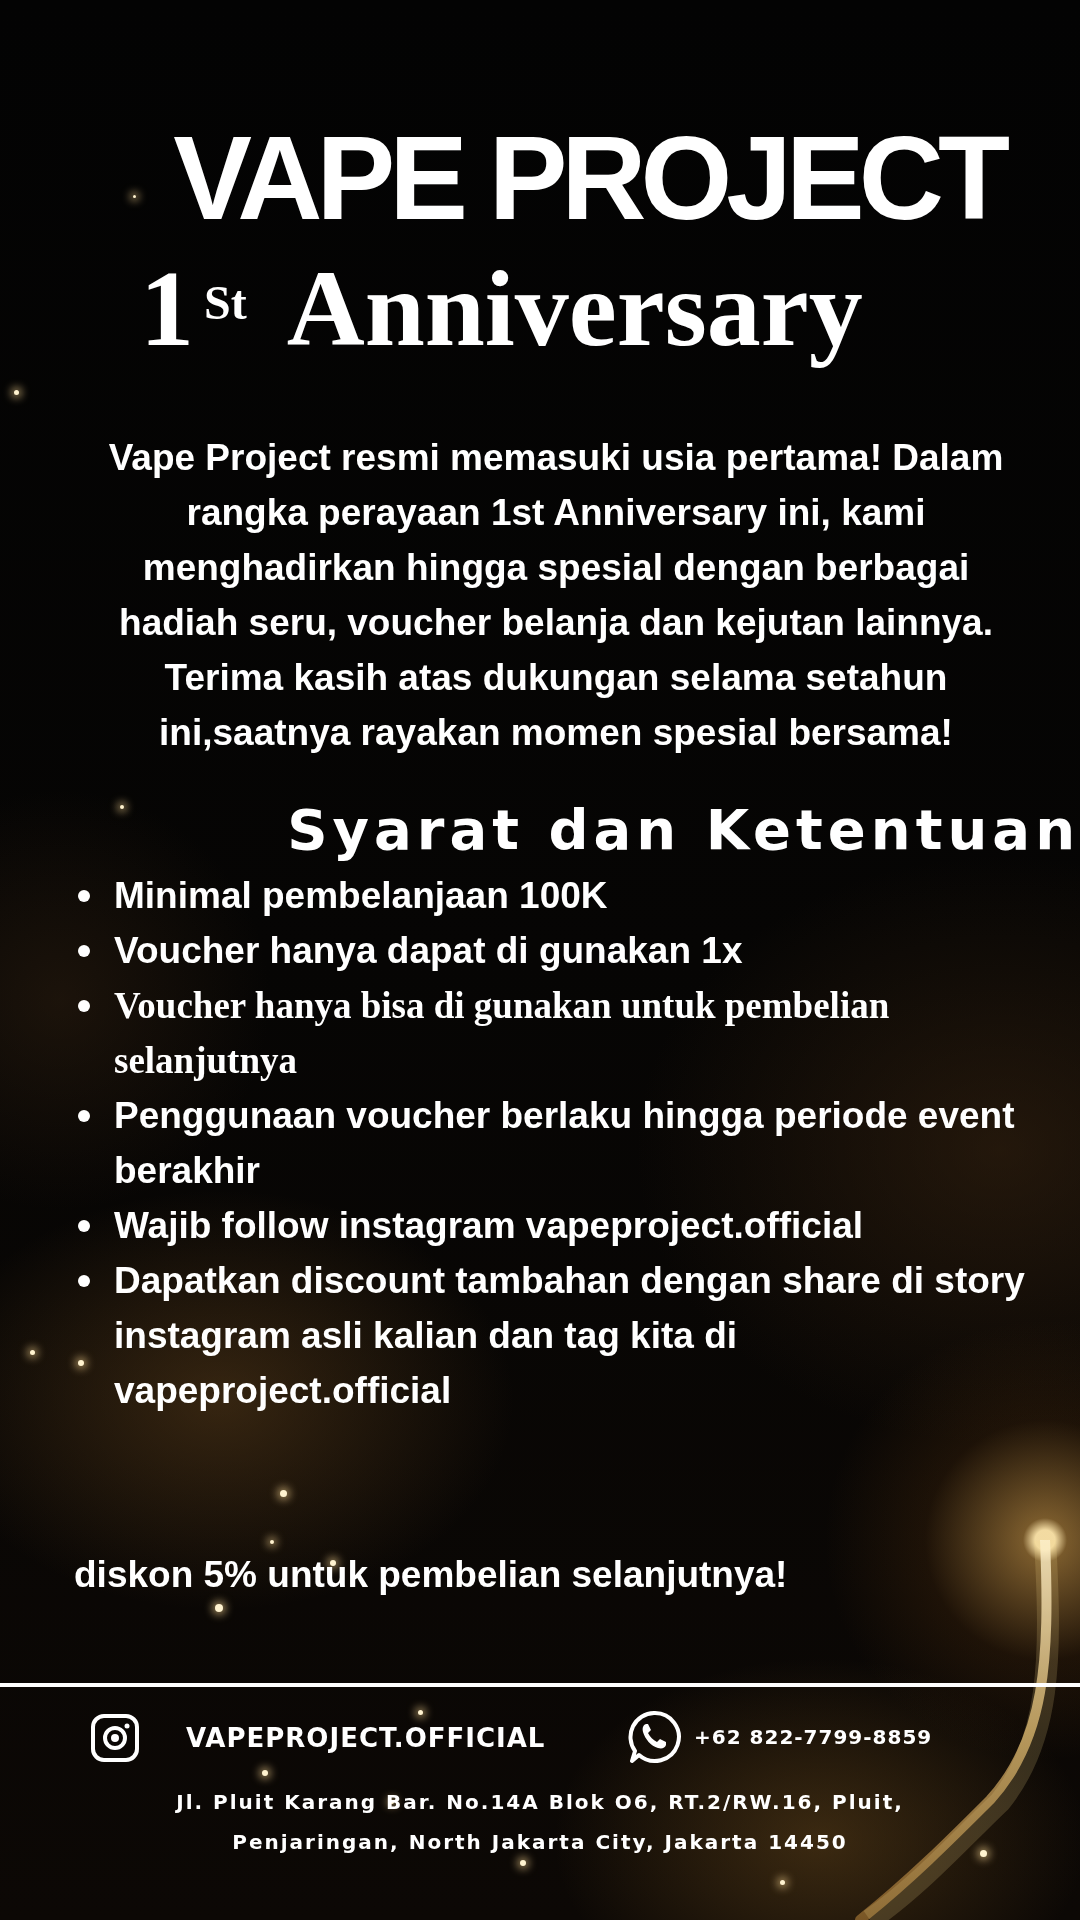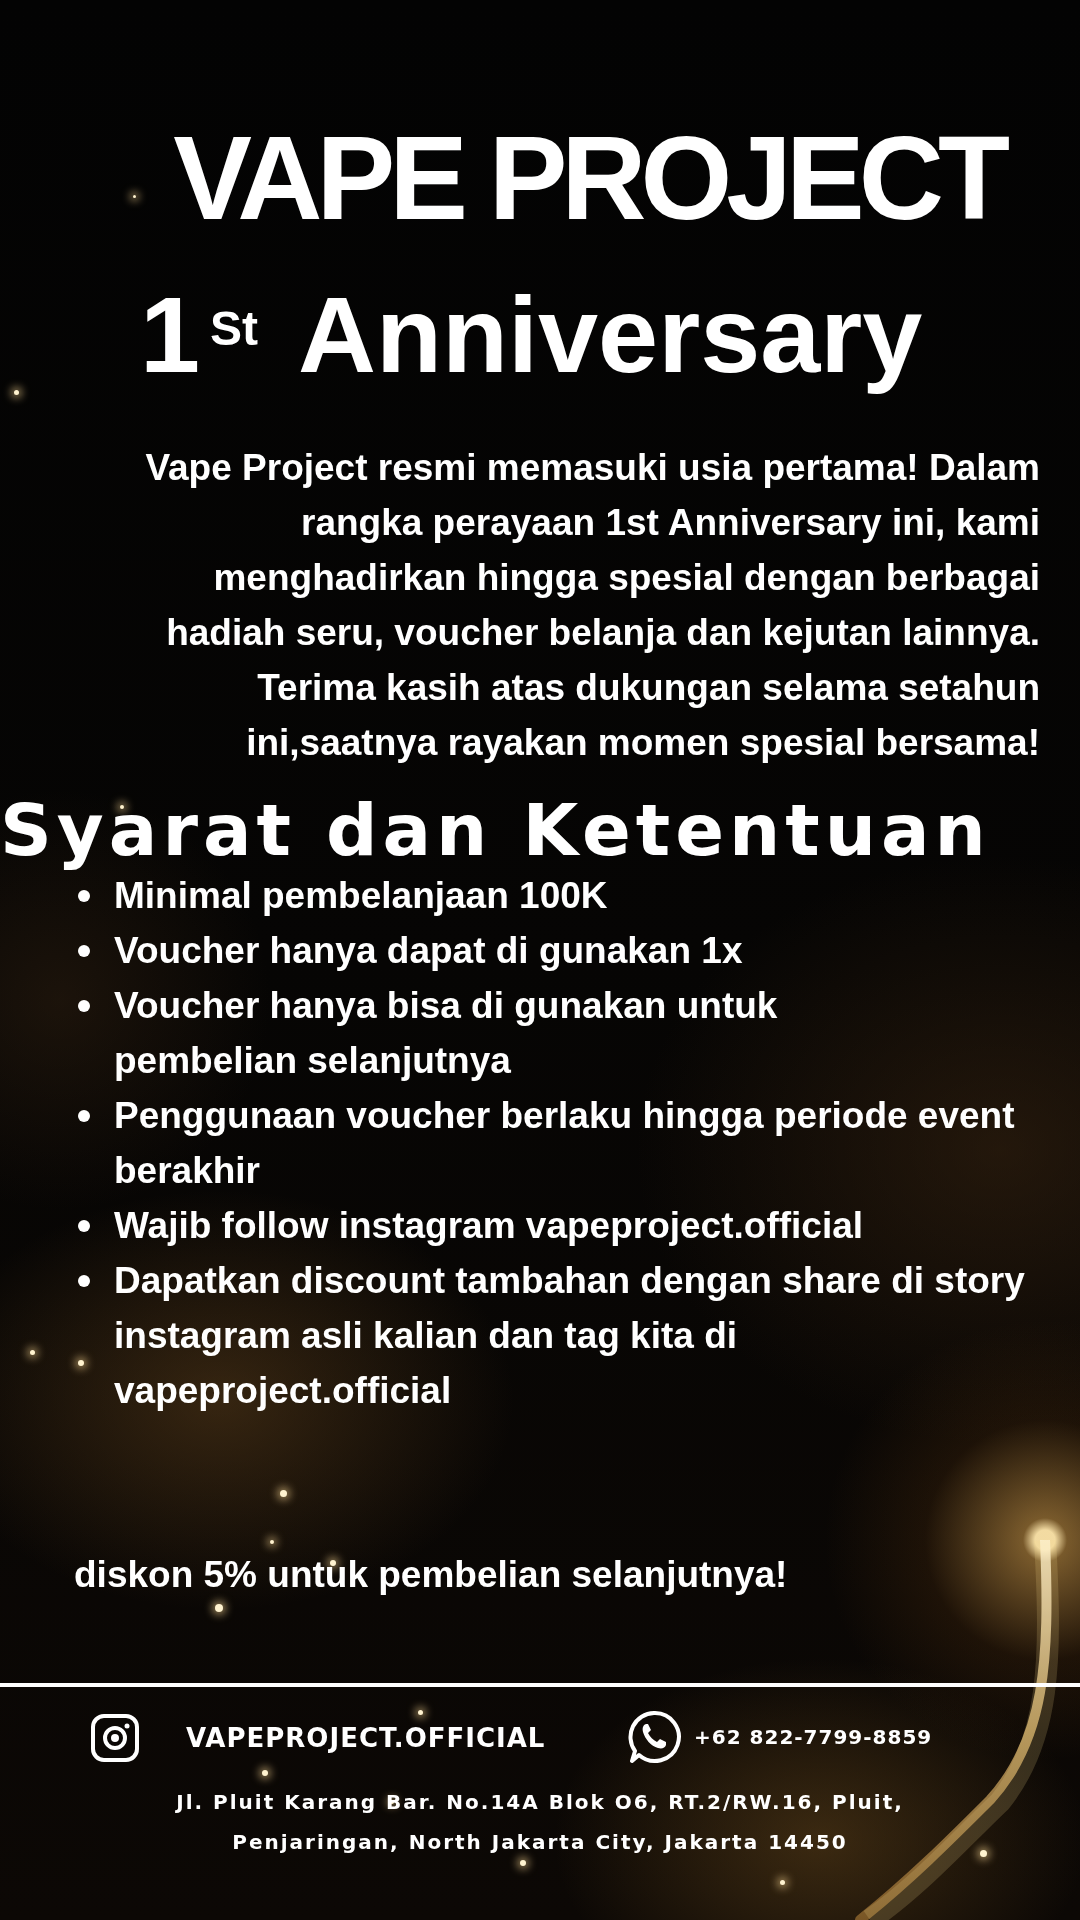--- a/index.html
+++ b/index.html
@@ -26,38 +26,38 @@
     pointer-events:none;
   }
   .content { position:absolute; inset:0; }
 
   .title1 {
     position:absolute; top:118px; left:0; width:1004px; text-align:right;
     font-family:"Liberation Sans", sans-serif; font-weight:bold;
     font-size:118px; letter-spacing:-6px; line-height:120px;
   }
   .title2 {
-    position:absolute; top:280px; left:140px; height:120px;
-    font-family:Liberation Sans, sans-serif; font-weight:bold;
+    position:absolute; top:254px; left:140px; height:120px;
+    font-family:Liberation Serif, serif; font-weight:bold;
     font-size:108px; line-height:110px; white-space:nowrap;
   }
   .title2 .num { display:inline-block; }
   .title2 .sup { display:inline-block; font-size:48px; vertical-align:top; position:relative; top:-6px; margin-left:10px; margin-right:40px; }
   .title2 .word { display:inline-block; }
 
   .intro {
-    position:absolute; top:430px; left:40px; width:1000px; text-align:right;
+    position:absolute; top:430px; left:56px; width:1000px; text-align:center;
     font-family:"Liberation Sans", sans-serif; font-weight:bold;
-    font-size:37px; line-height:55px;margin-top:10px;
+    font-size:37px; line-height:55px;
   }
 
   .terms-title {
-    position:absolute; top:795px; left:0; width:1080px; text-align:left;
+    position:absolute; top:795px; left:0; width:1080px; text-align:right;
     font-family:"DejaVu Sans", sans-serif; font-weight:bold;
-    font-size:72px; letter-spacing:5px; line-height:70px;
+    font-size:56px; letter-spacing:5px; line-height:70px;
   }
 
   .terms {
     position:absolute; top:868px; left:74px; width:960px; margin:0; padding:0; list-style:none;
     font-family:"Liberation Sans", sans-serif; font-weight:bold;
     font-size:37px; line-height:55px;
   }
   .terms li { position:relative; padding-left:40px; }
   .terms li .bullet {
     position:absolute; left:4px; top:22px; width:12px; height:12px; border-radius:50%; background:#fff;
@@ -141,21 +141,21 @@
     <div>hadiah seru, voucher belanja dan kejutan lainnya.</div>
     <div>Terima kasih atas dukungan selama setahun</div>
     <div>ini,saatnya rayakan momen spesial bersama!</div>
   </div>
 
   <div class="terms-title">Syarat dan Ketentuan</div>
 
   <ul class="terms">
     <li><span class="bullet"></span><span>Minimal pembelanjaan 100K</span></li>
     <li><span class="bullet"></span><span>Voucher hanya dapat di gunakan 1x</span></li>
-    <li style="width:780px;"><span class="bullet"></span><span>Voucher hanya bisa di gunakan untuk pembelian selanjutnya</span></li>
+    <li style="width:780px;font-family:Liberation Serif, serif;"><span class="bullet"></span><span>Voucher hanya bisa di gunakan untuk pembelian selanjutnya</span></li>
     <li style="width:920px;"><span class="bullet"></span><span>Penggunaan voucher berlaku hingga periode event berakhir</span></li>
     <li><span class="bullet"></span><span>Wajib follow instagram vapeproject.official</span></li>
     <li style="width:930px;"><span class="bullet"></span><span>Dapatkan discount tambahan dengan share di story instagram asli kalian dan tag kita di vapeproject.official</span></li>
   </ul>
 
   <div class="membership">
     <div>diskon 5% untuk pembelian selanjutnya!</div>
   </div>
 
   <div class="divider"></div>

